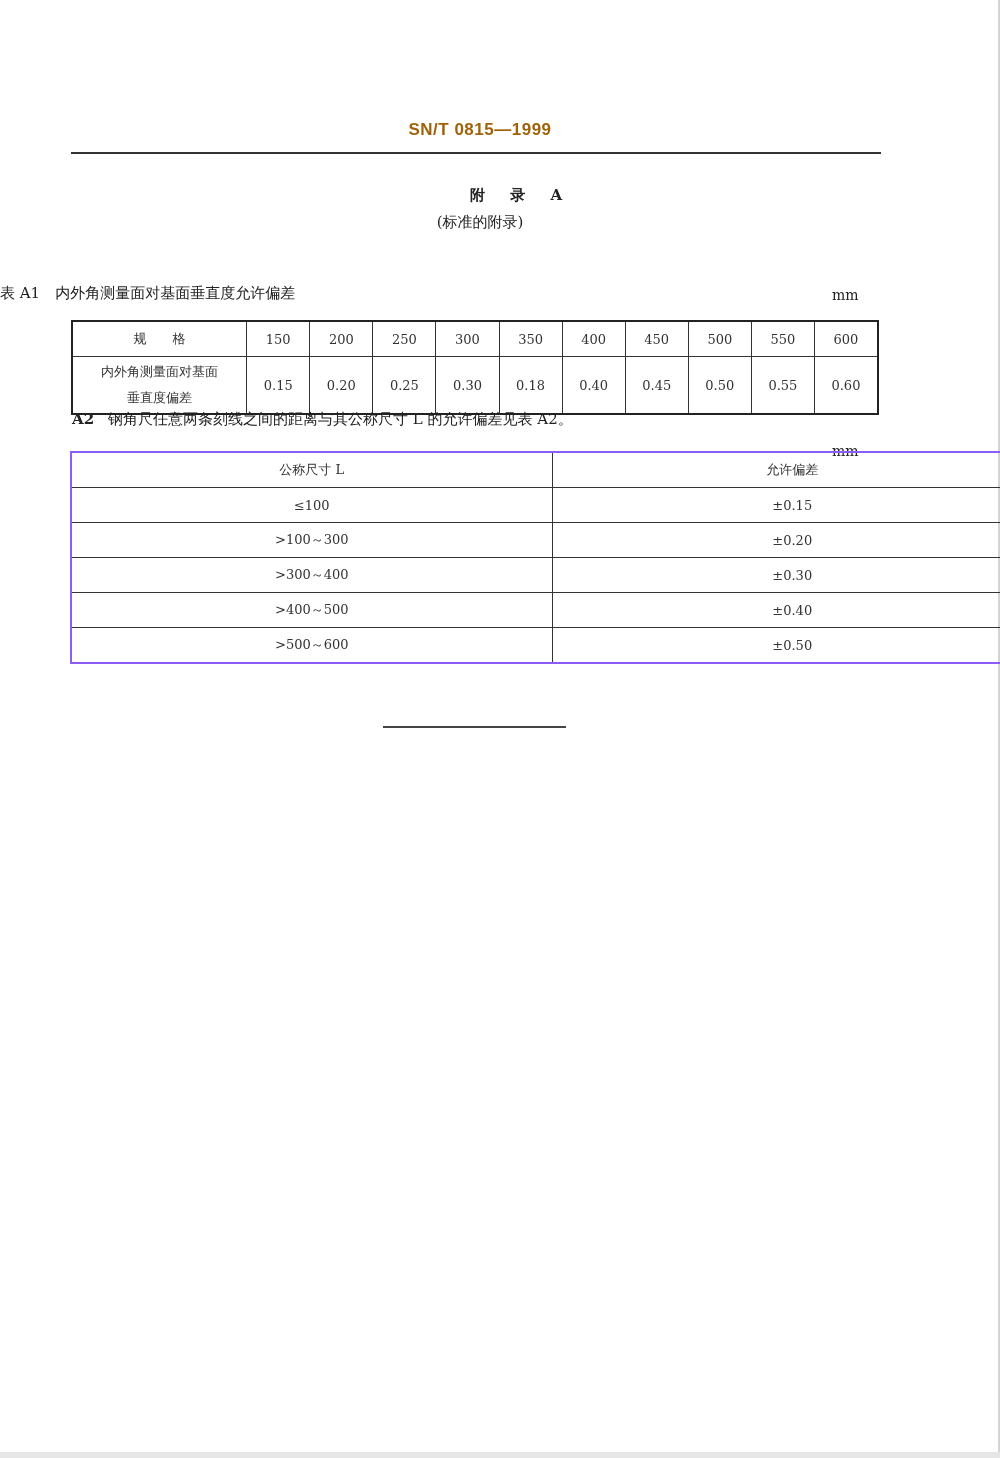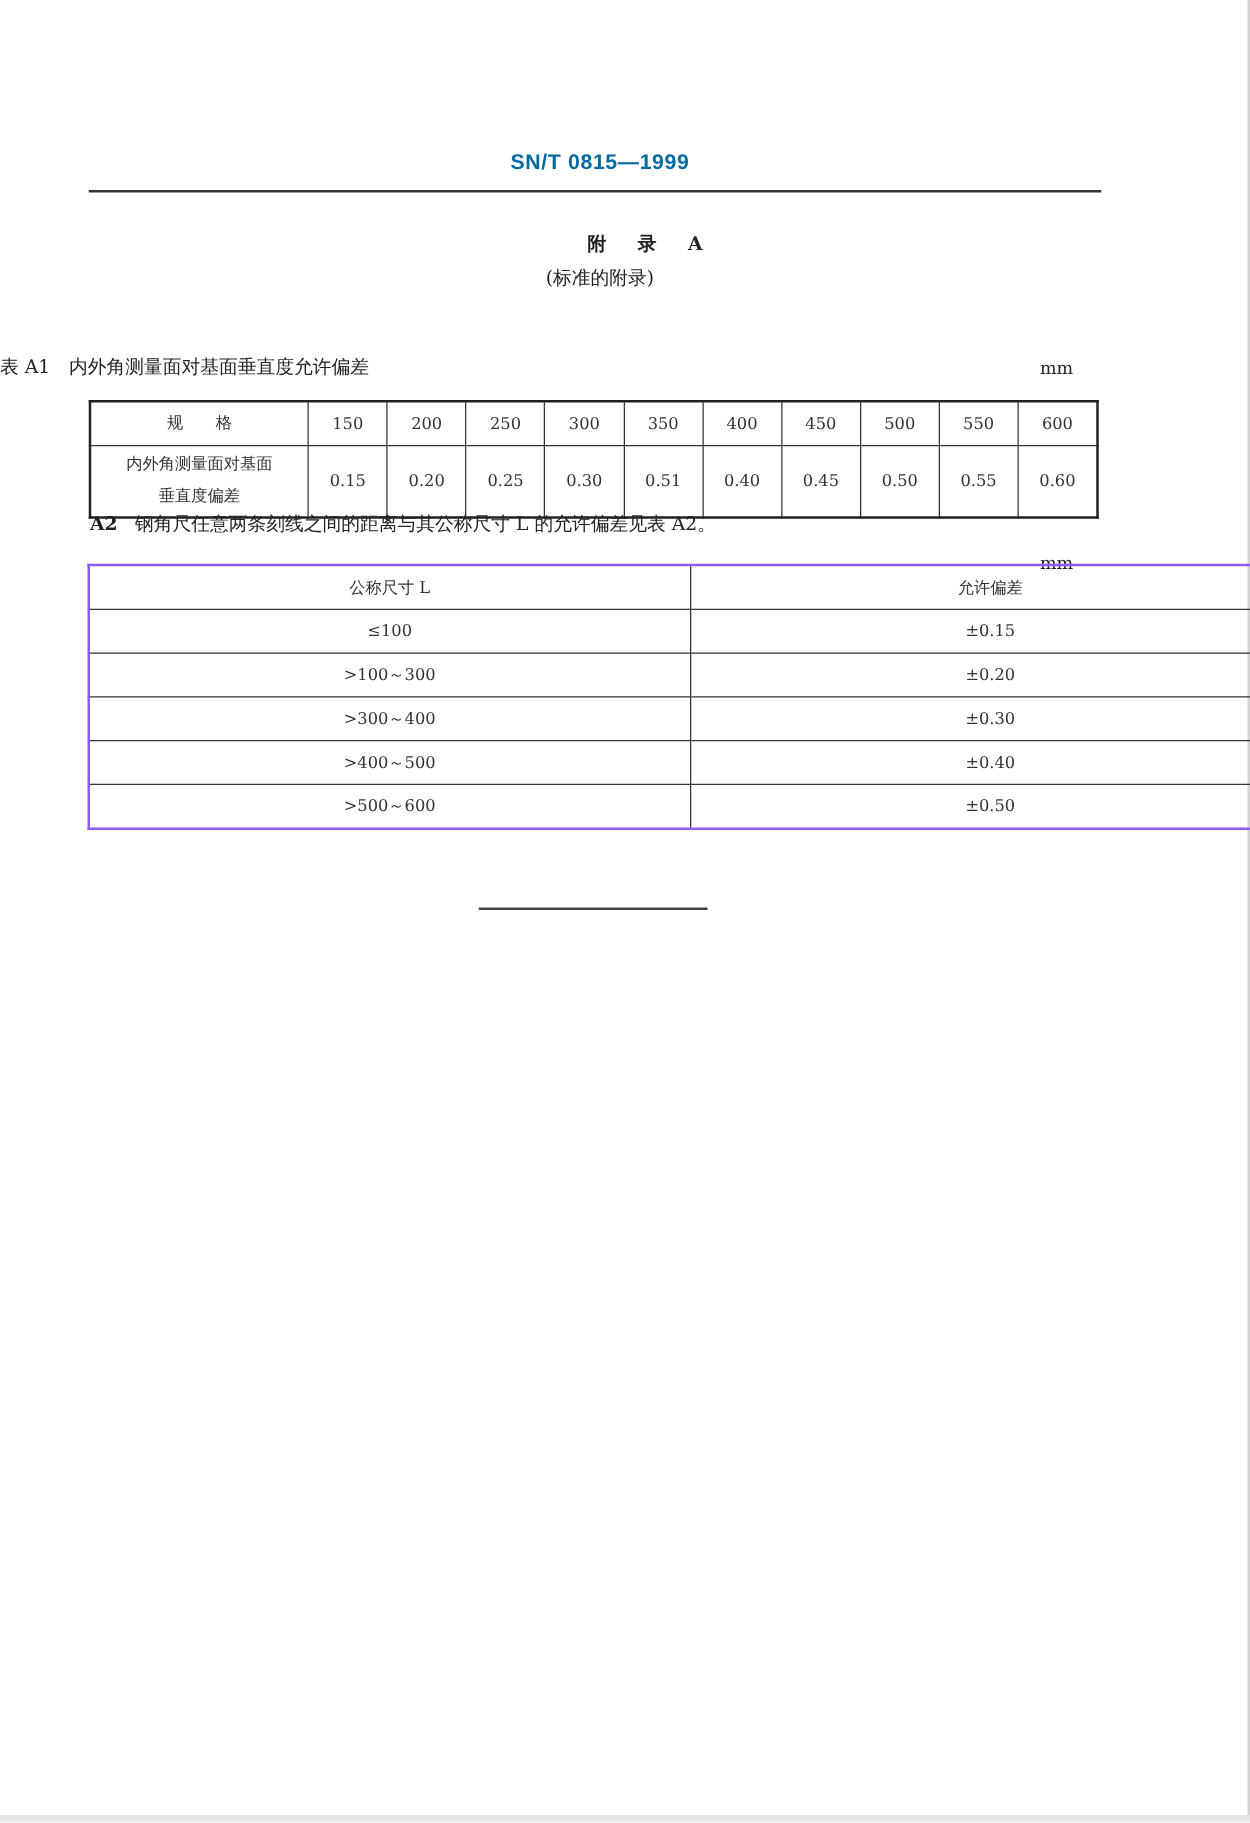--- a/index.html
+++ b/index.html
@@ -6,21 +6,21 @@
   body {
     width: 1000px; height: 1458px; position: relative; overflow: hidden;
     background: #ffffff;
     font-family: "DejaVu Serif", "Liberation Serif", serif;
     color: #222;
   }
   .page { position: absolute; left: 0; top: 0; width: 998px; height: 1452px; background: #fff; border-right: 2px solid #d4d4d4; }
   .bottom-band { position: absolute; left: 0; top: 1452px; width: 1000px; height: 6px; background: #e6e6e6; }
   .std-code {
     position: absolute; top: 120px; left: 0; width: 960px; text-align: center;
-    font-family: "Liberation Sans", sans-serif; font-size: 17px; font-weight: bold; letter-spacing: 0.5px; color: #0369a1;
+    font-family: "Liberation Sans", sans-serif; font-size: 17px; font-weight: bold; letter-spacing: 0.5px; color: #a16207;
   }
   .header-rule { position: absolute; left: 71px; top: 152px; width: 810px; height: 2px; background: #333; }
   .watermark {
     position: absolute; left: 200px; top: 138px; font-family: "DejaVu Sans", sans-serif;
     font-size: 72px; font-weight: bold; color: #e9e9e9; letter-spacing: 2px; z-index: 0;
   }
   .annex-title {
     position: absolute; top: 186px; left: 0; width: 960px; text-align: center;
     font-size: 15px; font-weight: bold; letter-spacing: 10px; z-index: 1; margin-left: 41px;
   }
@@ -70,21 +70,21 @@
     </tr>
     <tr class="v">
       <td class="first">
         <div>内外角测量面对基面</div>
         <div>垂直度偏差</div>
       </td>
       <td class="n">0.15</td>
       <td class="n">0.20</td>
       <td class="n">0.25</td>
       <td class="n">0.30</td>
-      <td class="n">0.51</td>
+      <td class="n">0.18</td>
       <td class="n">0.40</td>
       <td class="n">0.45</td>
       <td class="n">0.50</td>
       <td class="n">0.55</td>
       <td class="n">0.60</td>
     </tr>
   </tbody>
     </table>
 
   <div class="clause" style="top:410px;">

